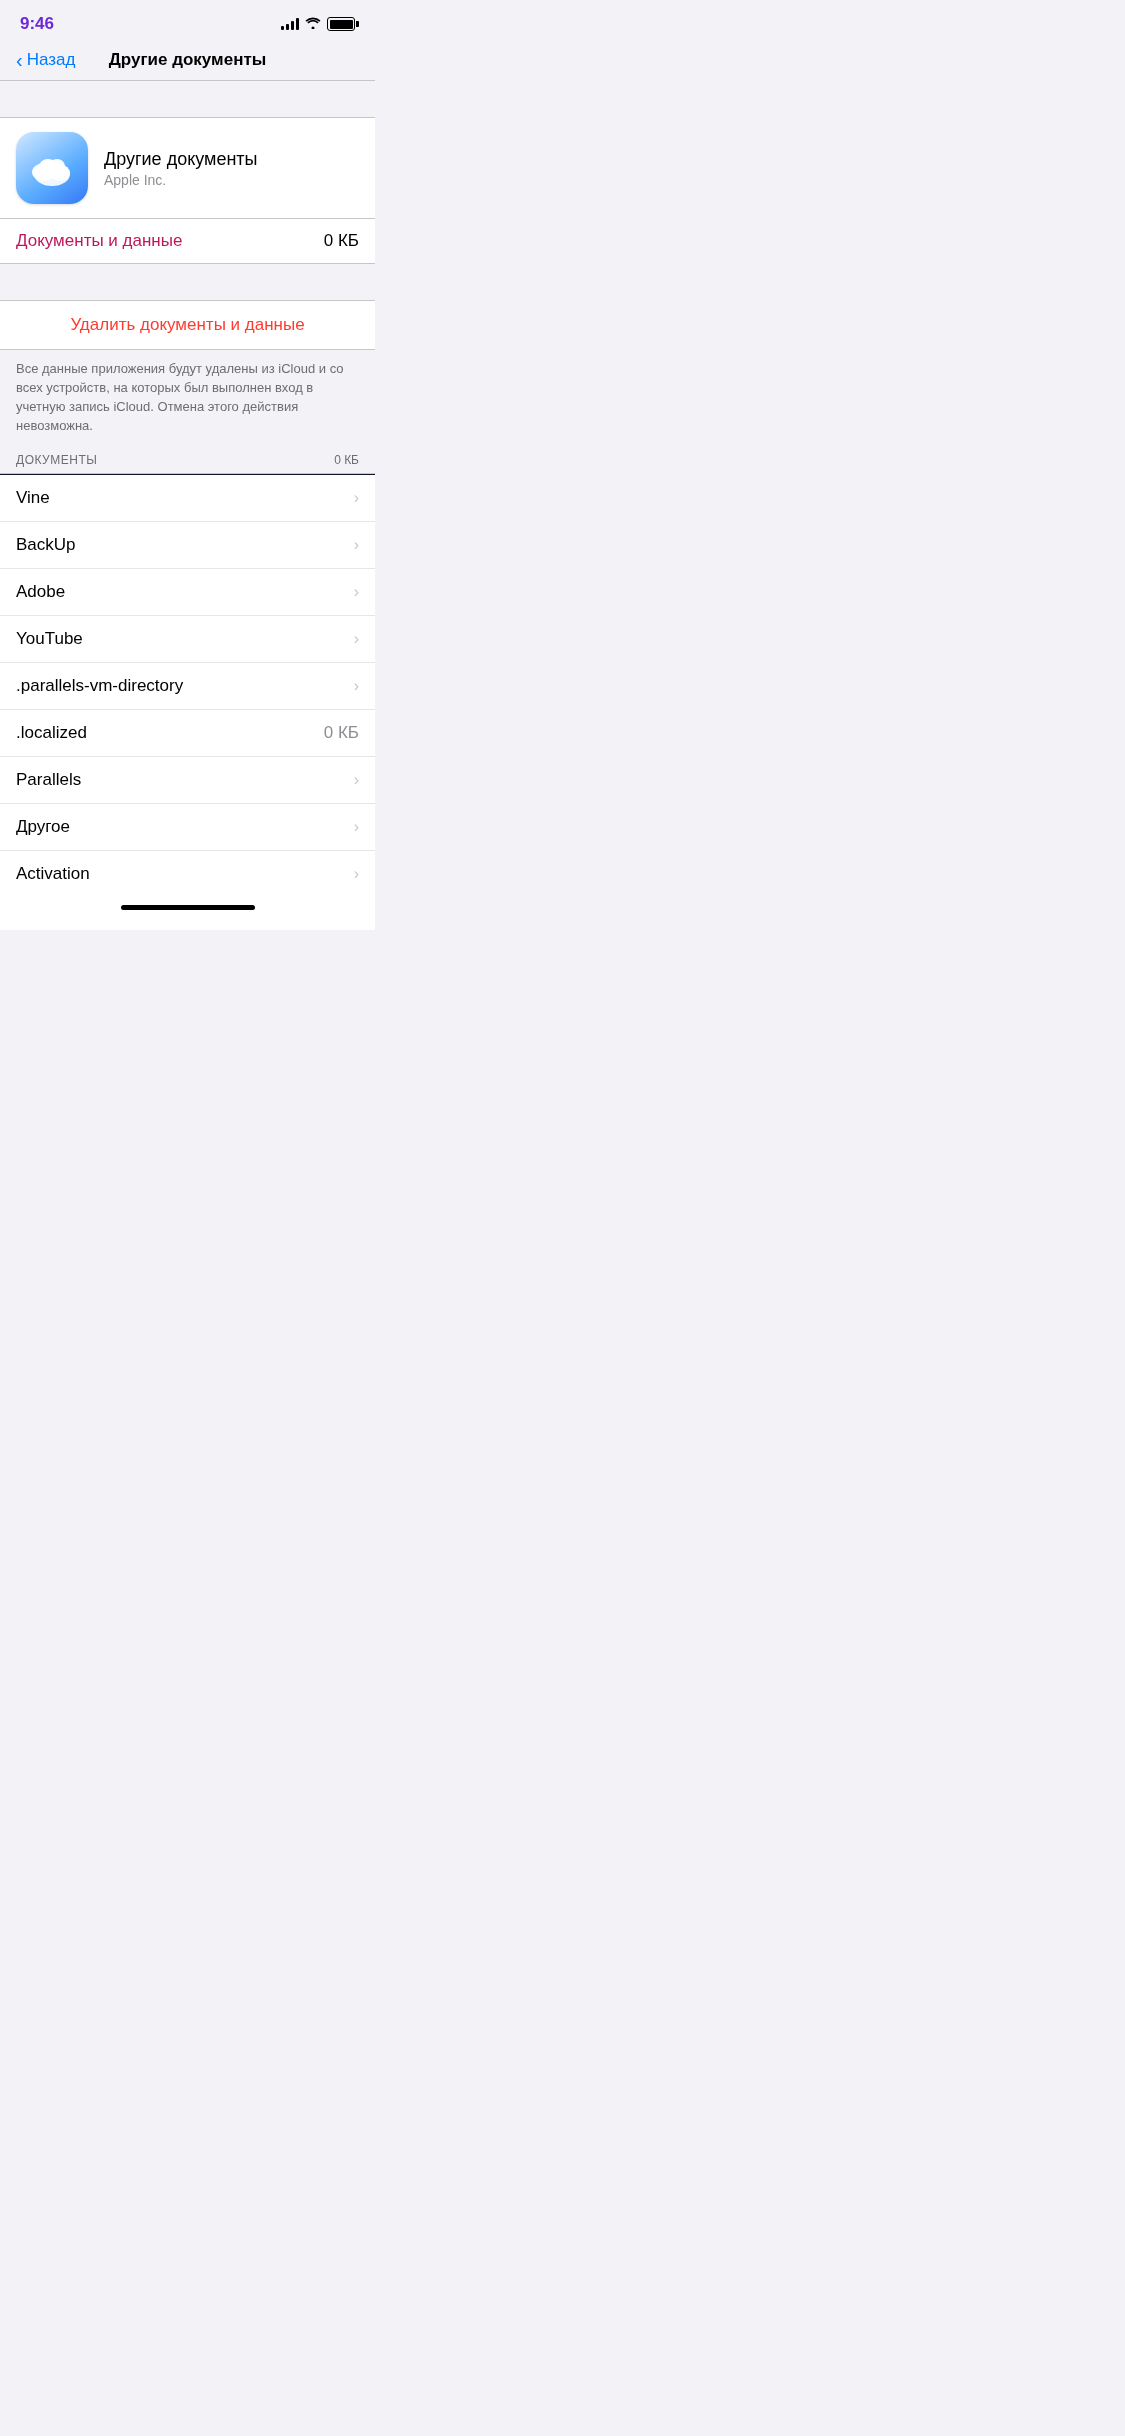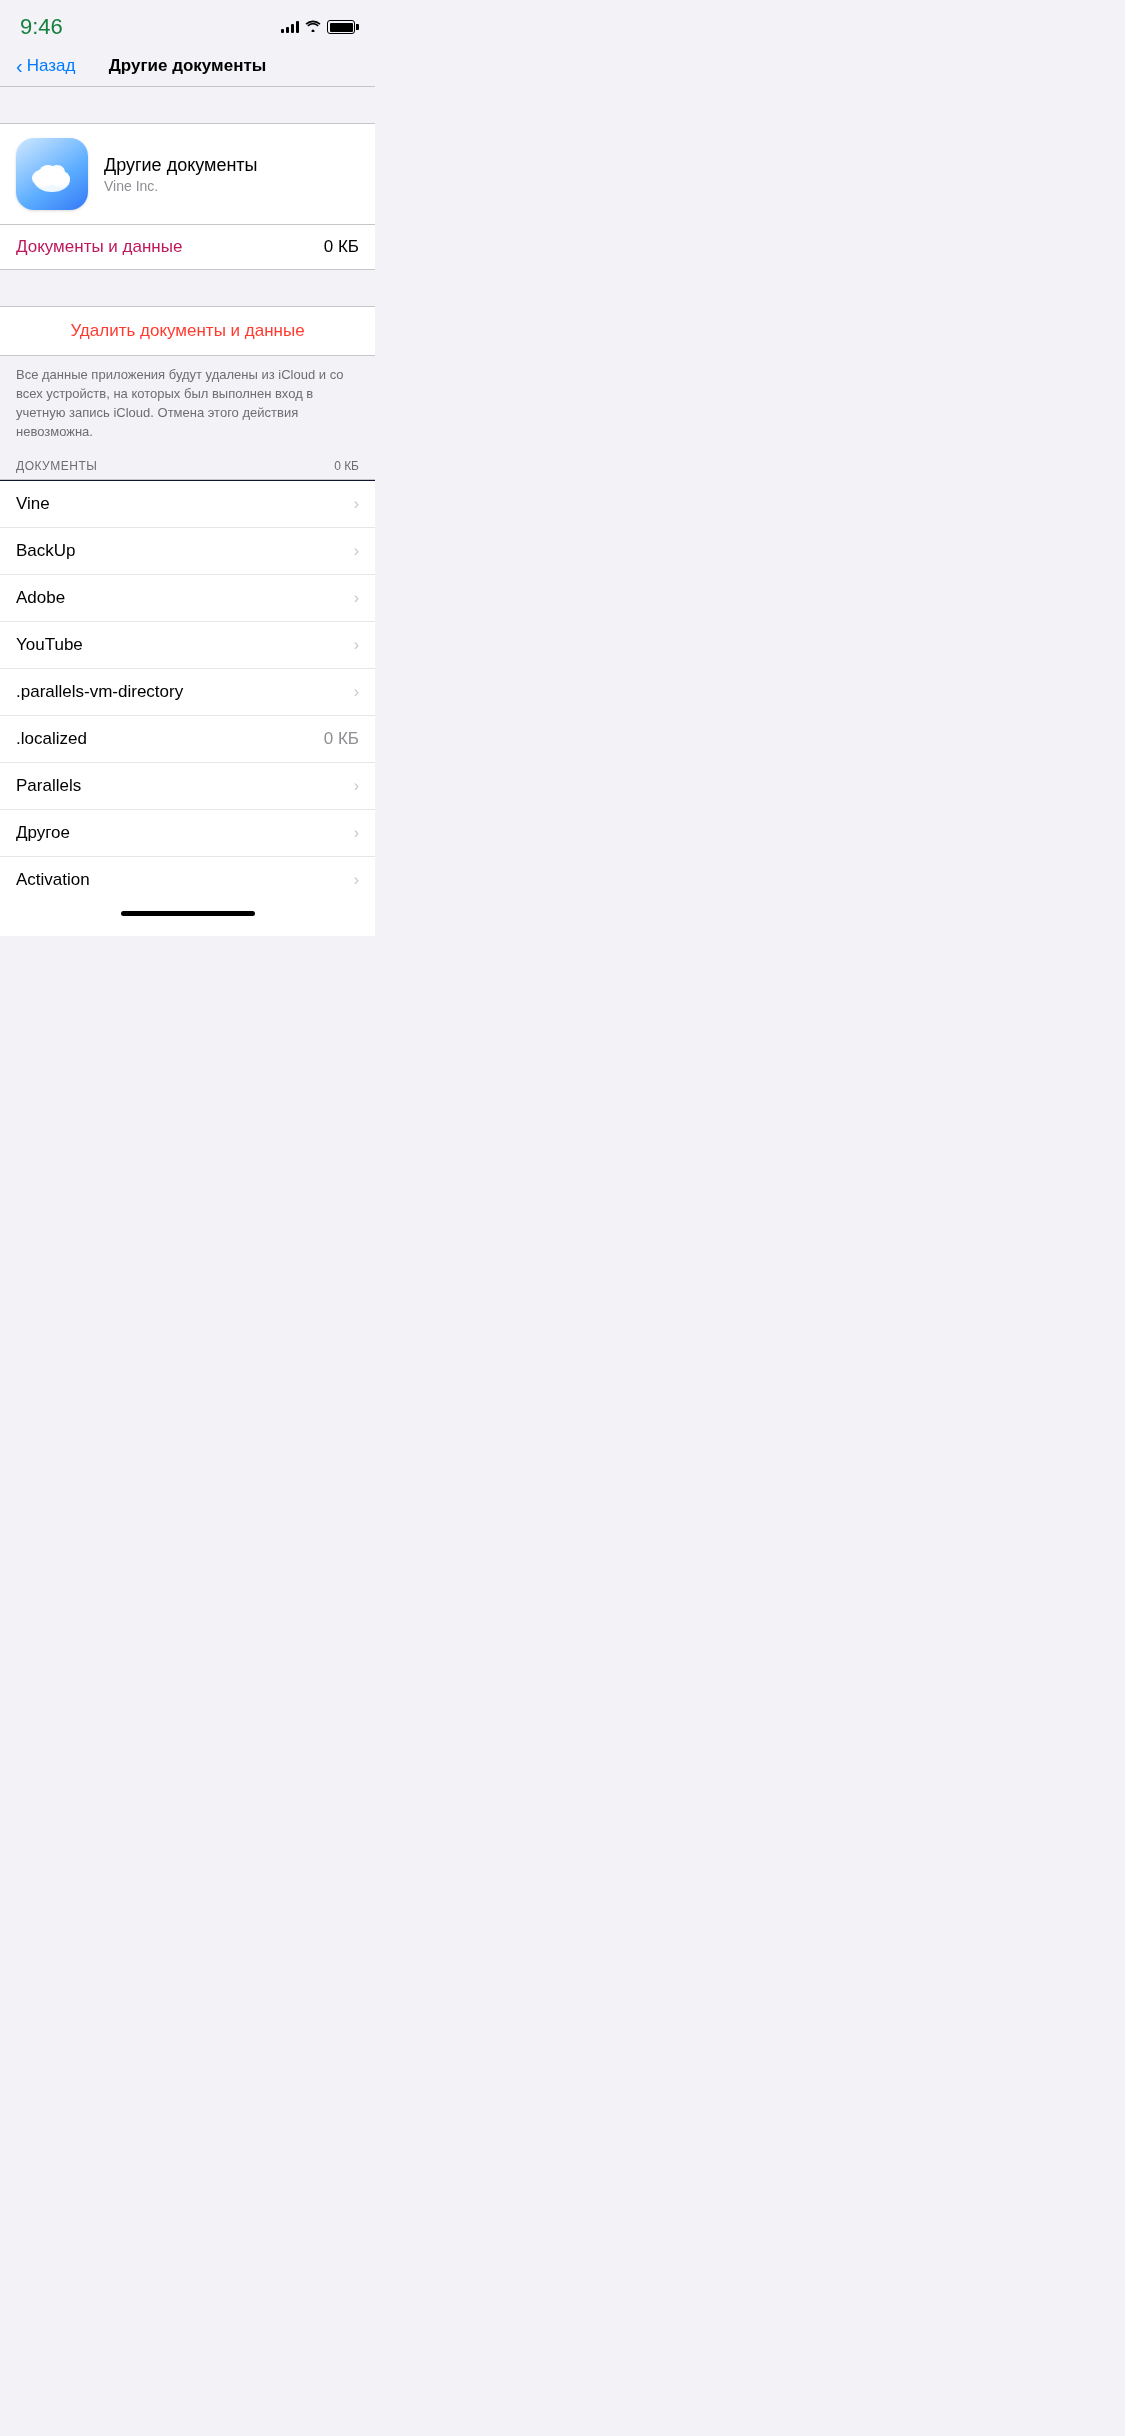--- a/index.html
+++ b/index.html
@@ -17,23 +17,23 @@
 
     
     .status-bar {
       display: flex;
       justify-content: space-between;
       align-items: center;
       padding: 14px 20px 8px 20px;
       background: #f2f2f7;
     }
     .status-time {
-      font-size: 22px;
-      font-weight: 400;
-      color: #15803d;
+      font-size: 17px;
+      font-weight: 700;
+      color: #6d28d9;
     }
     .status-icons {
       display: flex;
       align-items: center;
       gap: 6px;
     }
     .signal-bars {
       display: flex;
       align-items: flex-end;
       gap: 2px;
@@ -311,21 +311,21 @@
     <svg class="cloud-svg" viewBox="0 0 48 36" fill="none" xmlns="http://www.w3.org/2000/svg">
       <ellipse cx="24" cy="24" rx="18" ry="12" fill="white" opacity="0.9"></ellipse>
       <ellipse cx="16" cy="22" rx="12" ry="9" fill="white" opacity="0.95"></ellipse>
       <ellipse cx="32" cy="23" rx="10" ry="8" fill="white" opacity="0.9"></ellipse>
       <ellipse cx="20" cy="17" rx="9" ry="8" fill="white"></ellipse>
       <ellipse cx="29" cy="16" rx="8" ry="7" fill="white" opacity="0.95"></ellipse>
     </svg>
   </div>
   <div class="app-info-text">
     <span class="app-name">Другие документы</span>
-    <span class="app-developer">Vine Inc.</span>
+    <span class="app-developer">Apple Inc.</span>
   </div>
 </div>
 
 <div class="storage-row">
   <span class="storage-label">Документы и данные</span>
   <span class="storage-value">0 КБ</span>
 </div>
 
 <div class="section-gap"></div>
 

